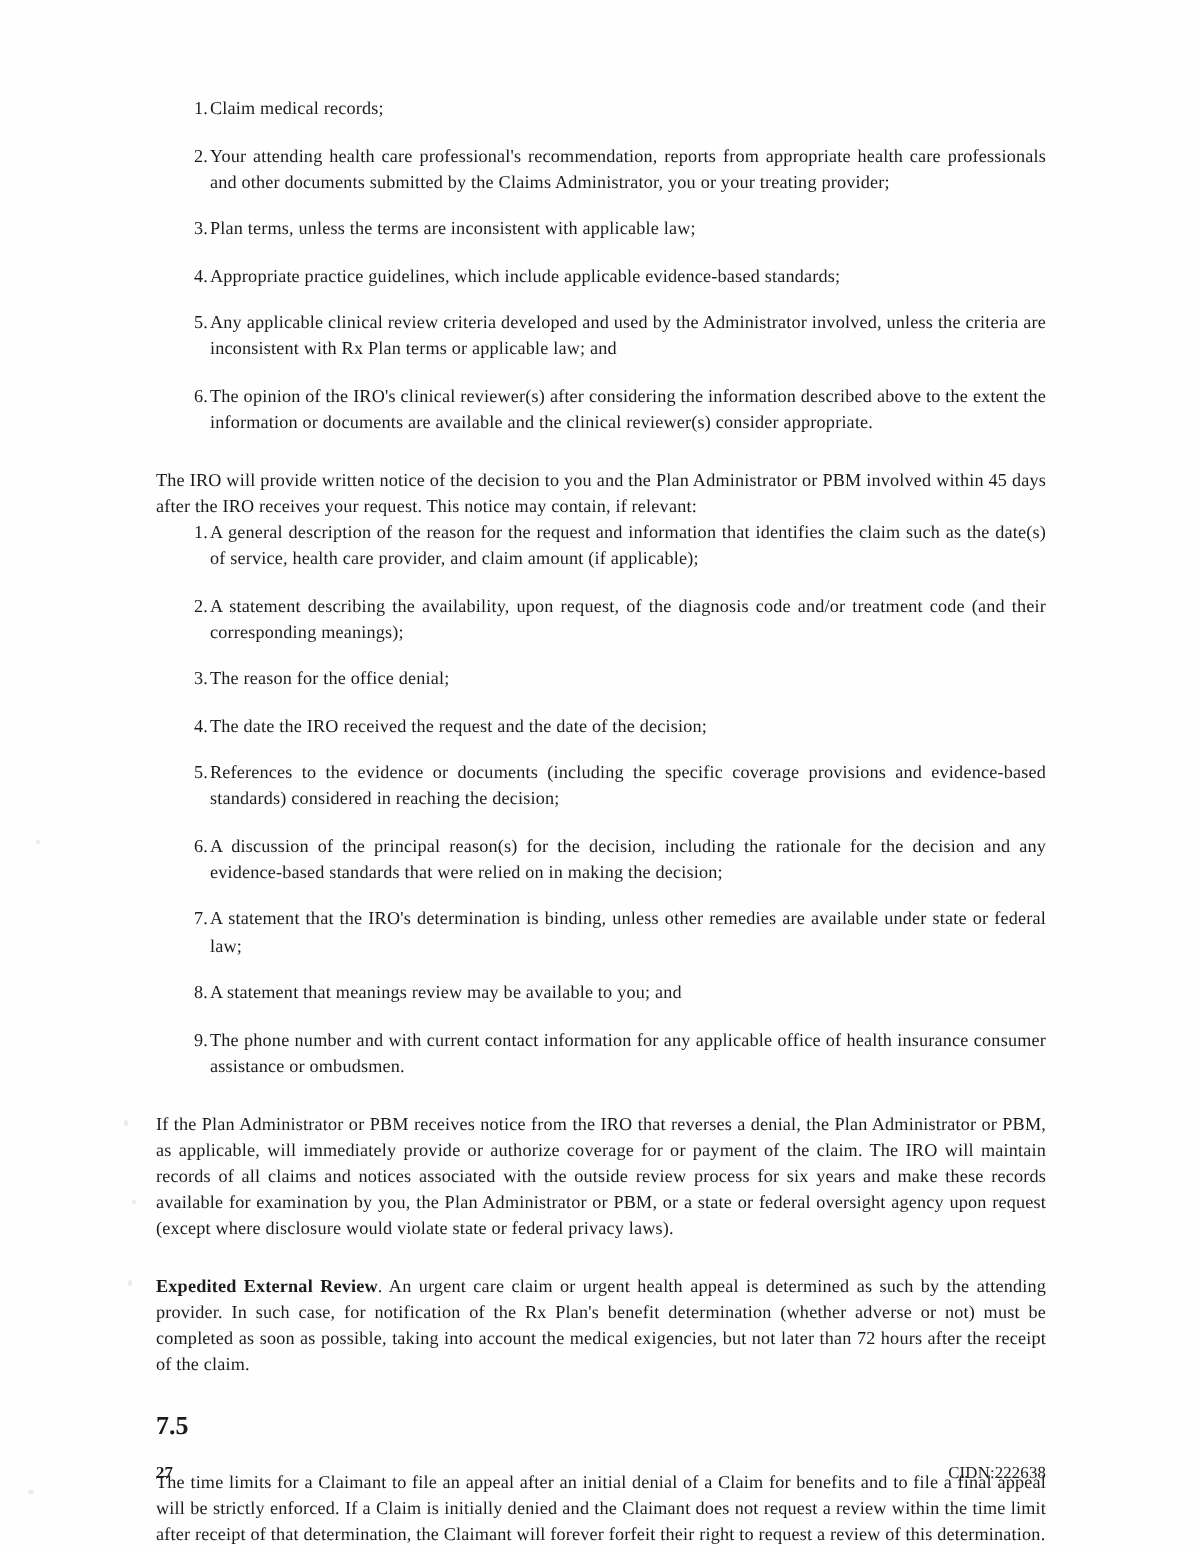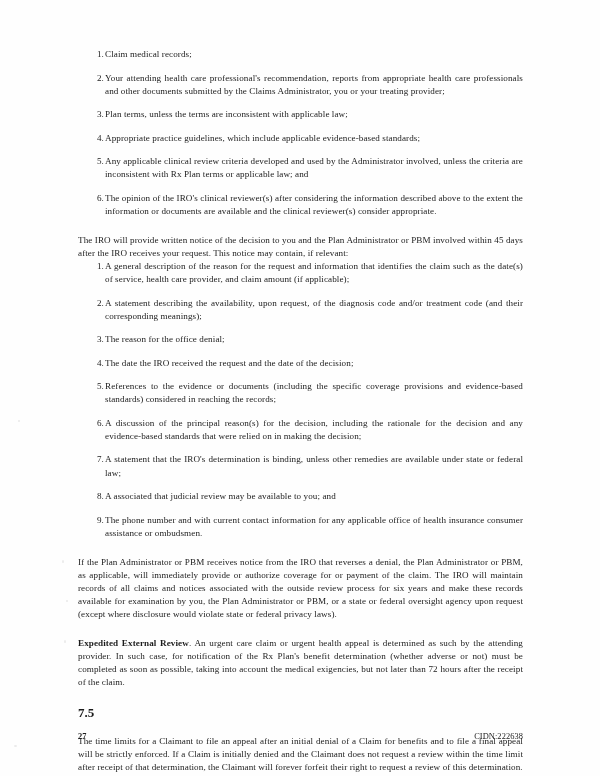--- a/index.html
+++ b/index.html
@@ -186,33 +186,33 @@
       <li>
         <span class="marker">3.</span>
         <span class="itemtext">The reason for the office denial;</span>
       </li>
       <li>
         <span class="marker">4.</span>
         <span class="itemtext">The date the IRO received the request and the date of the decision;</span>
       </li>
       <li>
         <span class="marker">5.</span>
-        <span class="itemtext">References to the evidence or documents (including the specific coverage provisions and evidence-based standards) considered in reaching the records;</span>
+        <span class="itemtext">References to the evidence or documents (including the specific coverage provisions and evidence-based standards) considered in reaching the decision;</span>
       </li>
       <li>
         <span class="marker">6.</span>
         <span class="itemtext">A discussion of the principal reason(s) for the decision, including the rationale for the decision and any evidence-based standards that were relied on in making the decision;</span>
       </li>
       <li>
         <span class="marker">7.</span>
         <span class="itemtext">A statement that the IRO's determination is binding, unless other remedies are available under state or federal law;</span>
       </li>
       <li>
         <span class="marker">8.</span>
-        <span class="itemtext">A associated that judicial review may be available to you; and</span>
+        <span class="itemtext">A statement that meanings review may be available to you; and</span>
       </li>
       <li>
         <span class="marker">9.</span>
         <span class="itemtext">The phone number and with current contact information for any applicable office of health insurance consumer assistance or ombudsmen.</span>
       </li>
     </ol>
 
     <p class="body gap-para">If the Plan Administrator or PBM receives notice from the IRO that reverses a denial, the Plan Administrator or PBM, as applicable, will immediately provide or authorize coverage for or payment of the claim. The IRO will maintain records of all claims and notices associated with the outside review process for six years and make these records available for examination by you, the Plan Administrator or PBM, or a state or federal oversight agency upon request (except where disclosure would violate state or federal privacy laws).</p>
 
     <p class="body gap-para"><span class="lead-in">Expedited External Review</span><span>. An urgent care claim or urgent health appeal is determined as such by the attending provider. In such case, for notification of the Rx Plan's benefit determination (whether adverse or not) must be completed as soon as possible, taking into account the medical exigencies, but not later than 72 hours after the receipt of the claim.</span></p>

